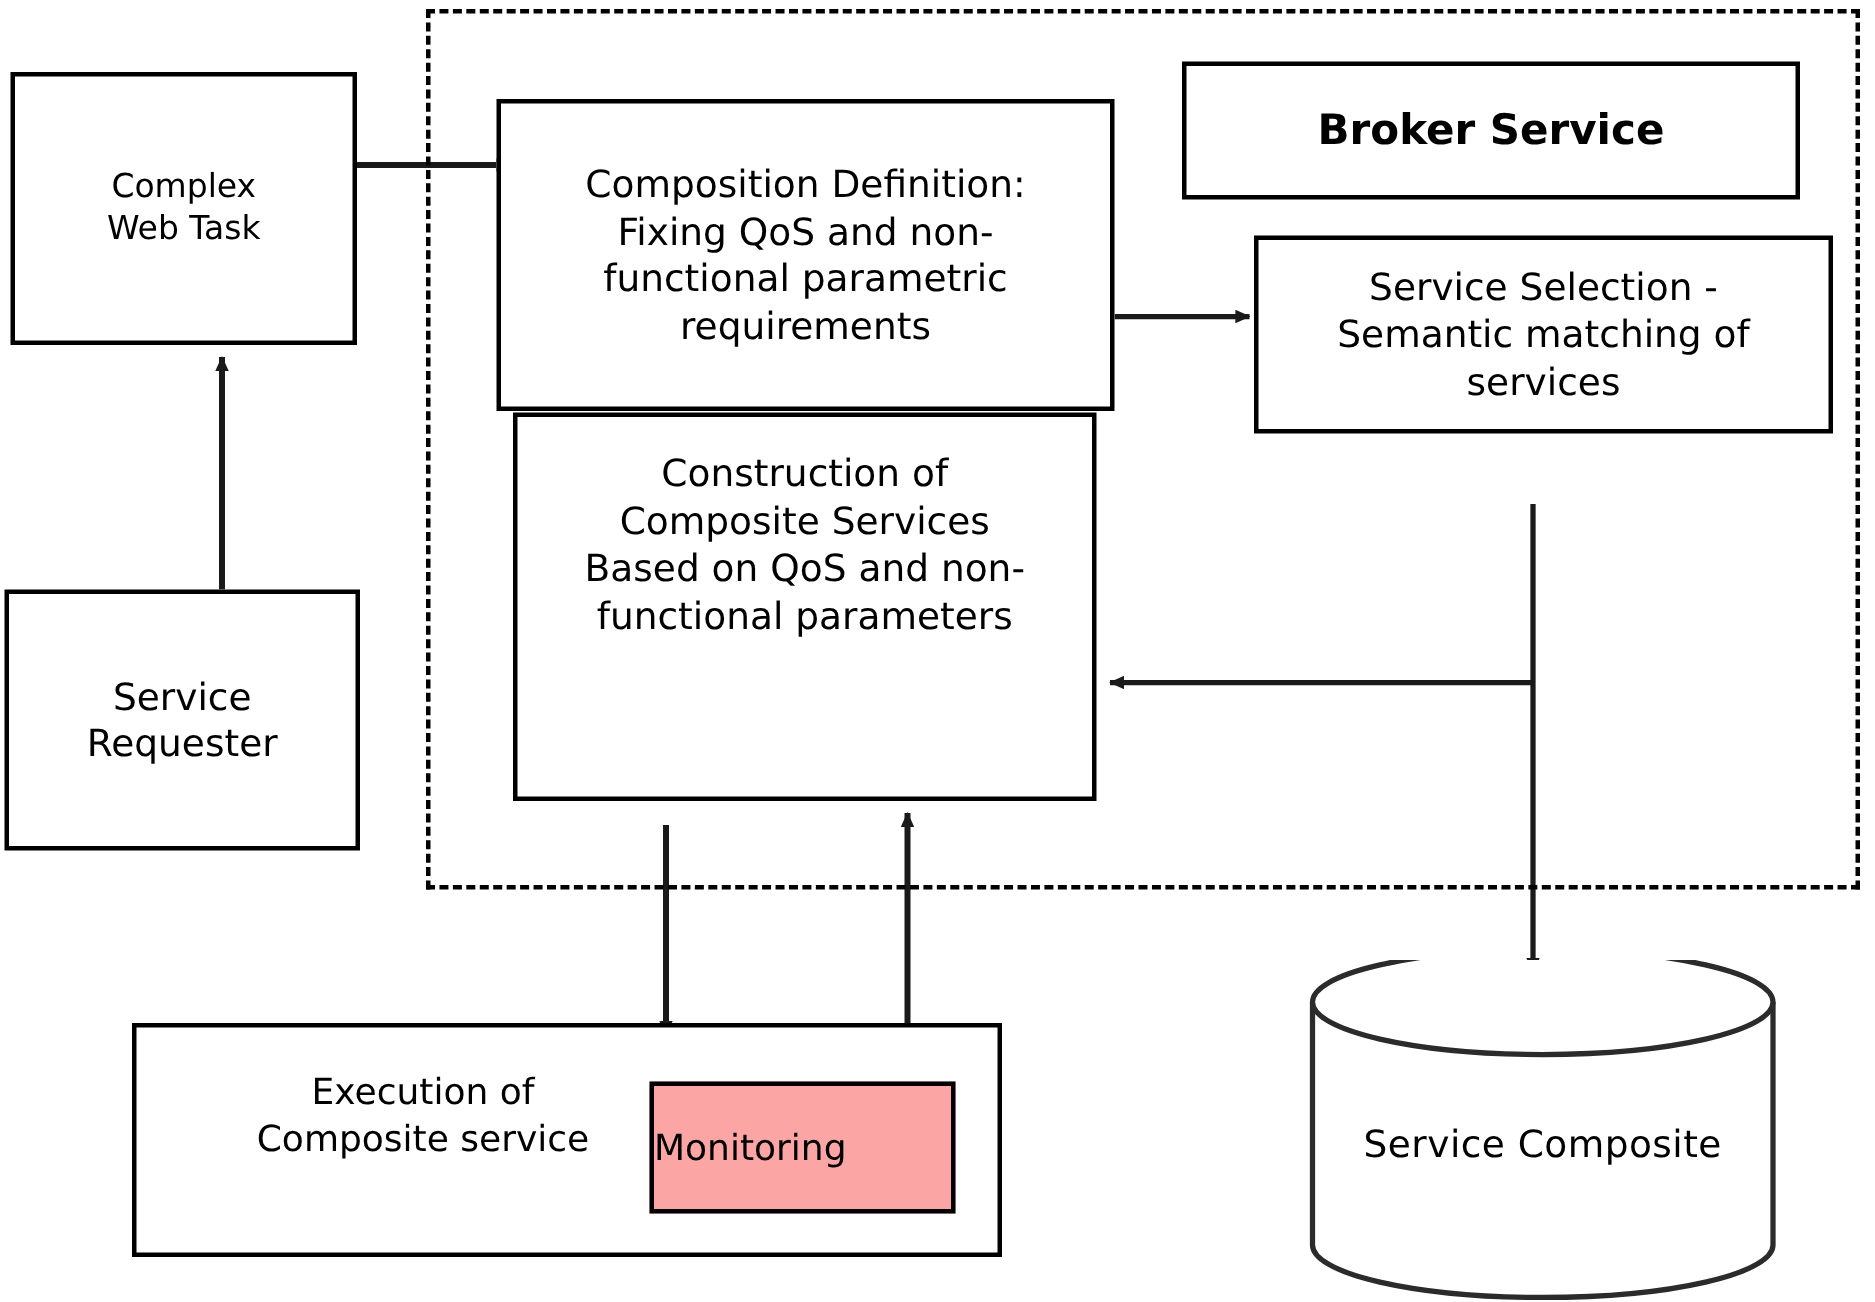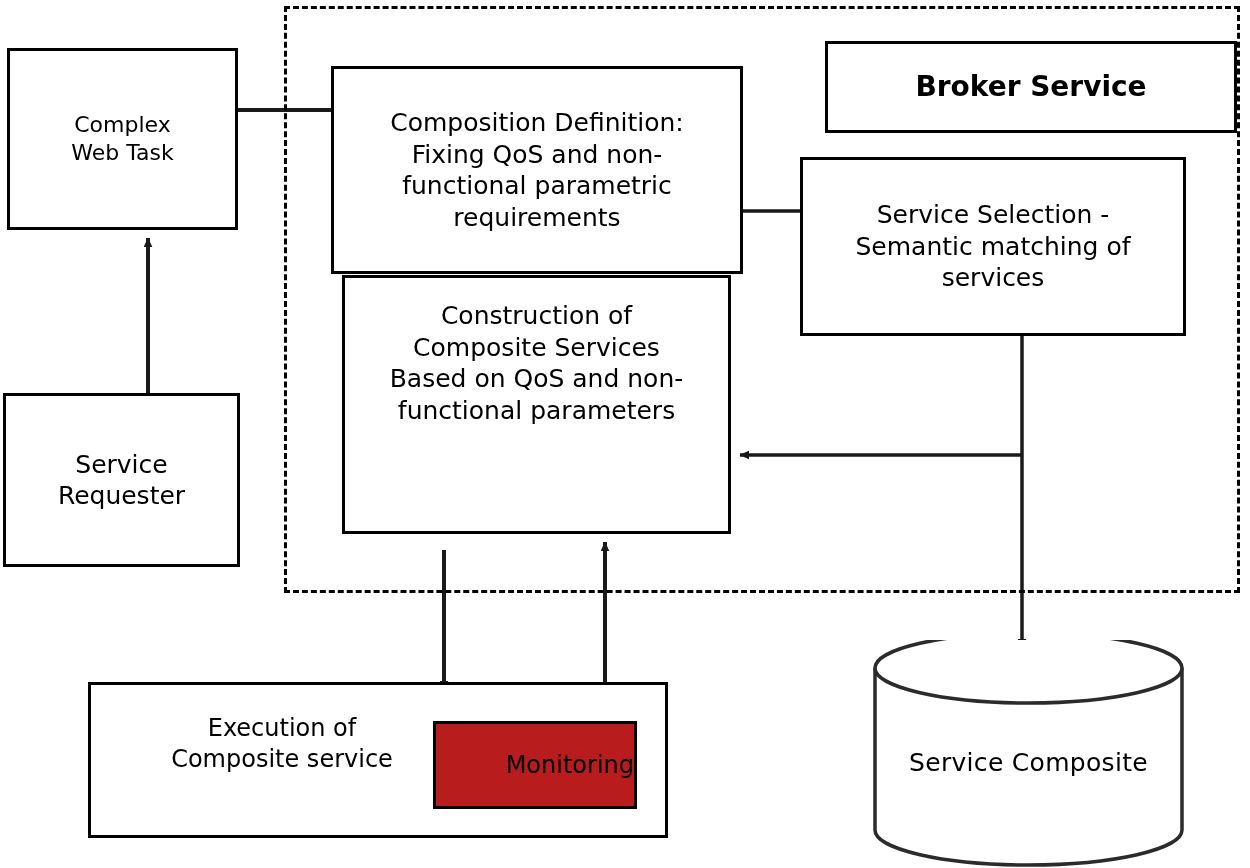--- a/index.html
+++ b/index.html
@@ -58,24 +58,23 @@
   }
   #composition-definition {
     left: 331px; top: 38px; width: 412px; height: 208px;
     font-size: 25px;
     margin-top: 28px;
   }
   #broker-service {
     left: 788px; top: 41px; width: 412px; height: 92px;
     font-size: 28px;
     font-weight: bold;
-    margin-left: 37px;
   }
   #service-selection {
-    left: 800px; top: 157px; width: 386px; height: 179px;
+    left: 836px; top: 157px; width: 386px; height: 132px;
     font-size: 25px;
   }
   #construction-composite {
     left: 342px; top: 275px; width: 389px; height: 259px;
     font-size: 25px;
     align-items: flex-start;
     padding-top: 22px;
   }
   #execution-composite {
     left: 88px; top: 682px; width: 580px; height: 156px;
@@ -90,24 +89,24 @@
     width: 330px;
     text-align: center;
     white-space: pre-line;
     font-size: 24px;
     line-height: 1.28;
   }
   #monitoring {
     position: absolute;
     left: 342px; top: 36px; width: 198px; height: 82px;
     border: 3px solid #000000;
-    background: #b91c1c;
+    background: #fca5a5;
     display: flex;
     align-items: center;
-    justify-content: flex-end;
+    justify-content: flex-start;
     font-size: 24px;
   }
 
   
   #service-registry {
     position: absolute;
     left: 872px;
     top: 640px;
     width: 313px;
     height: 228px;

